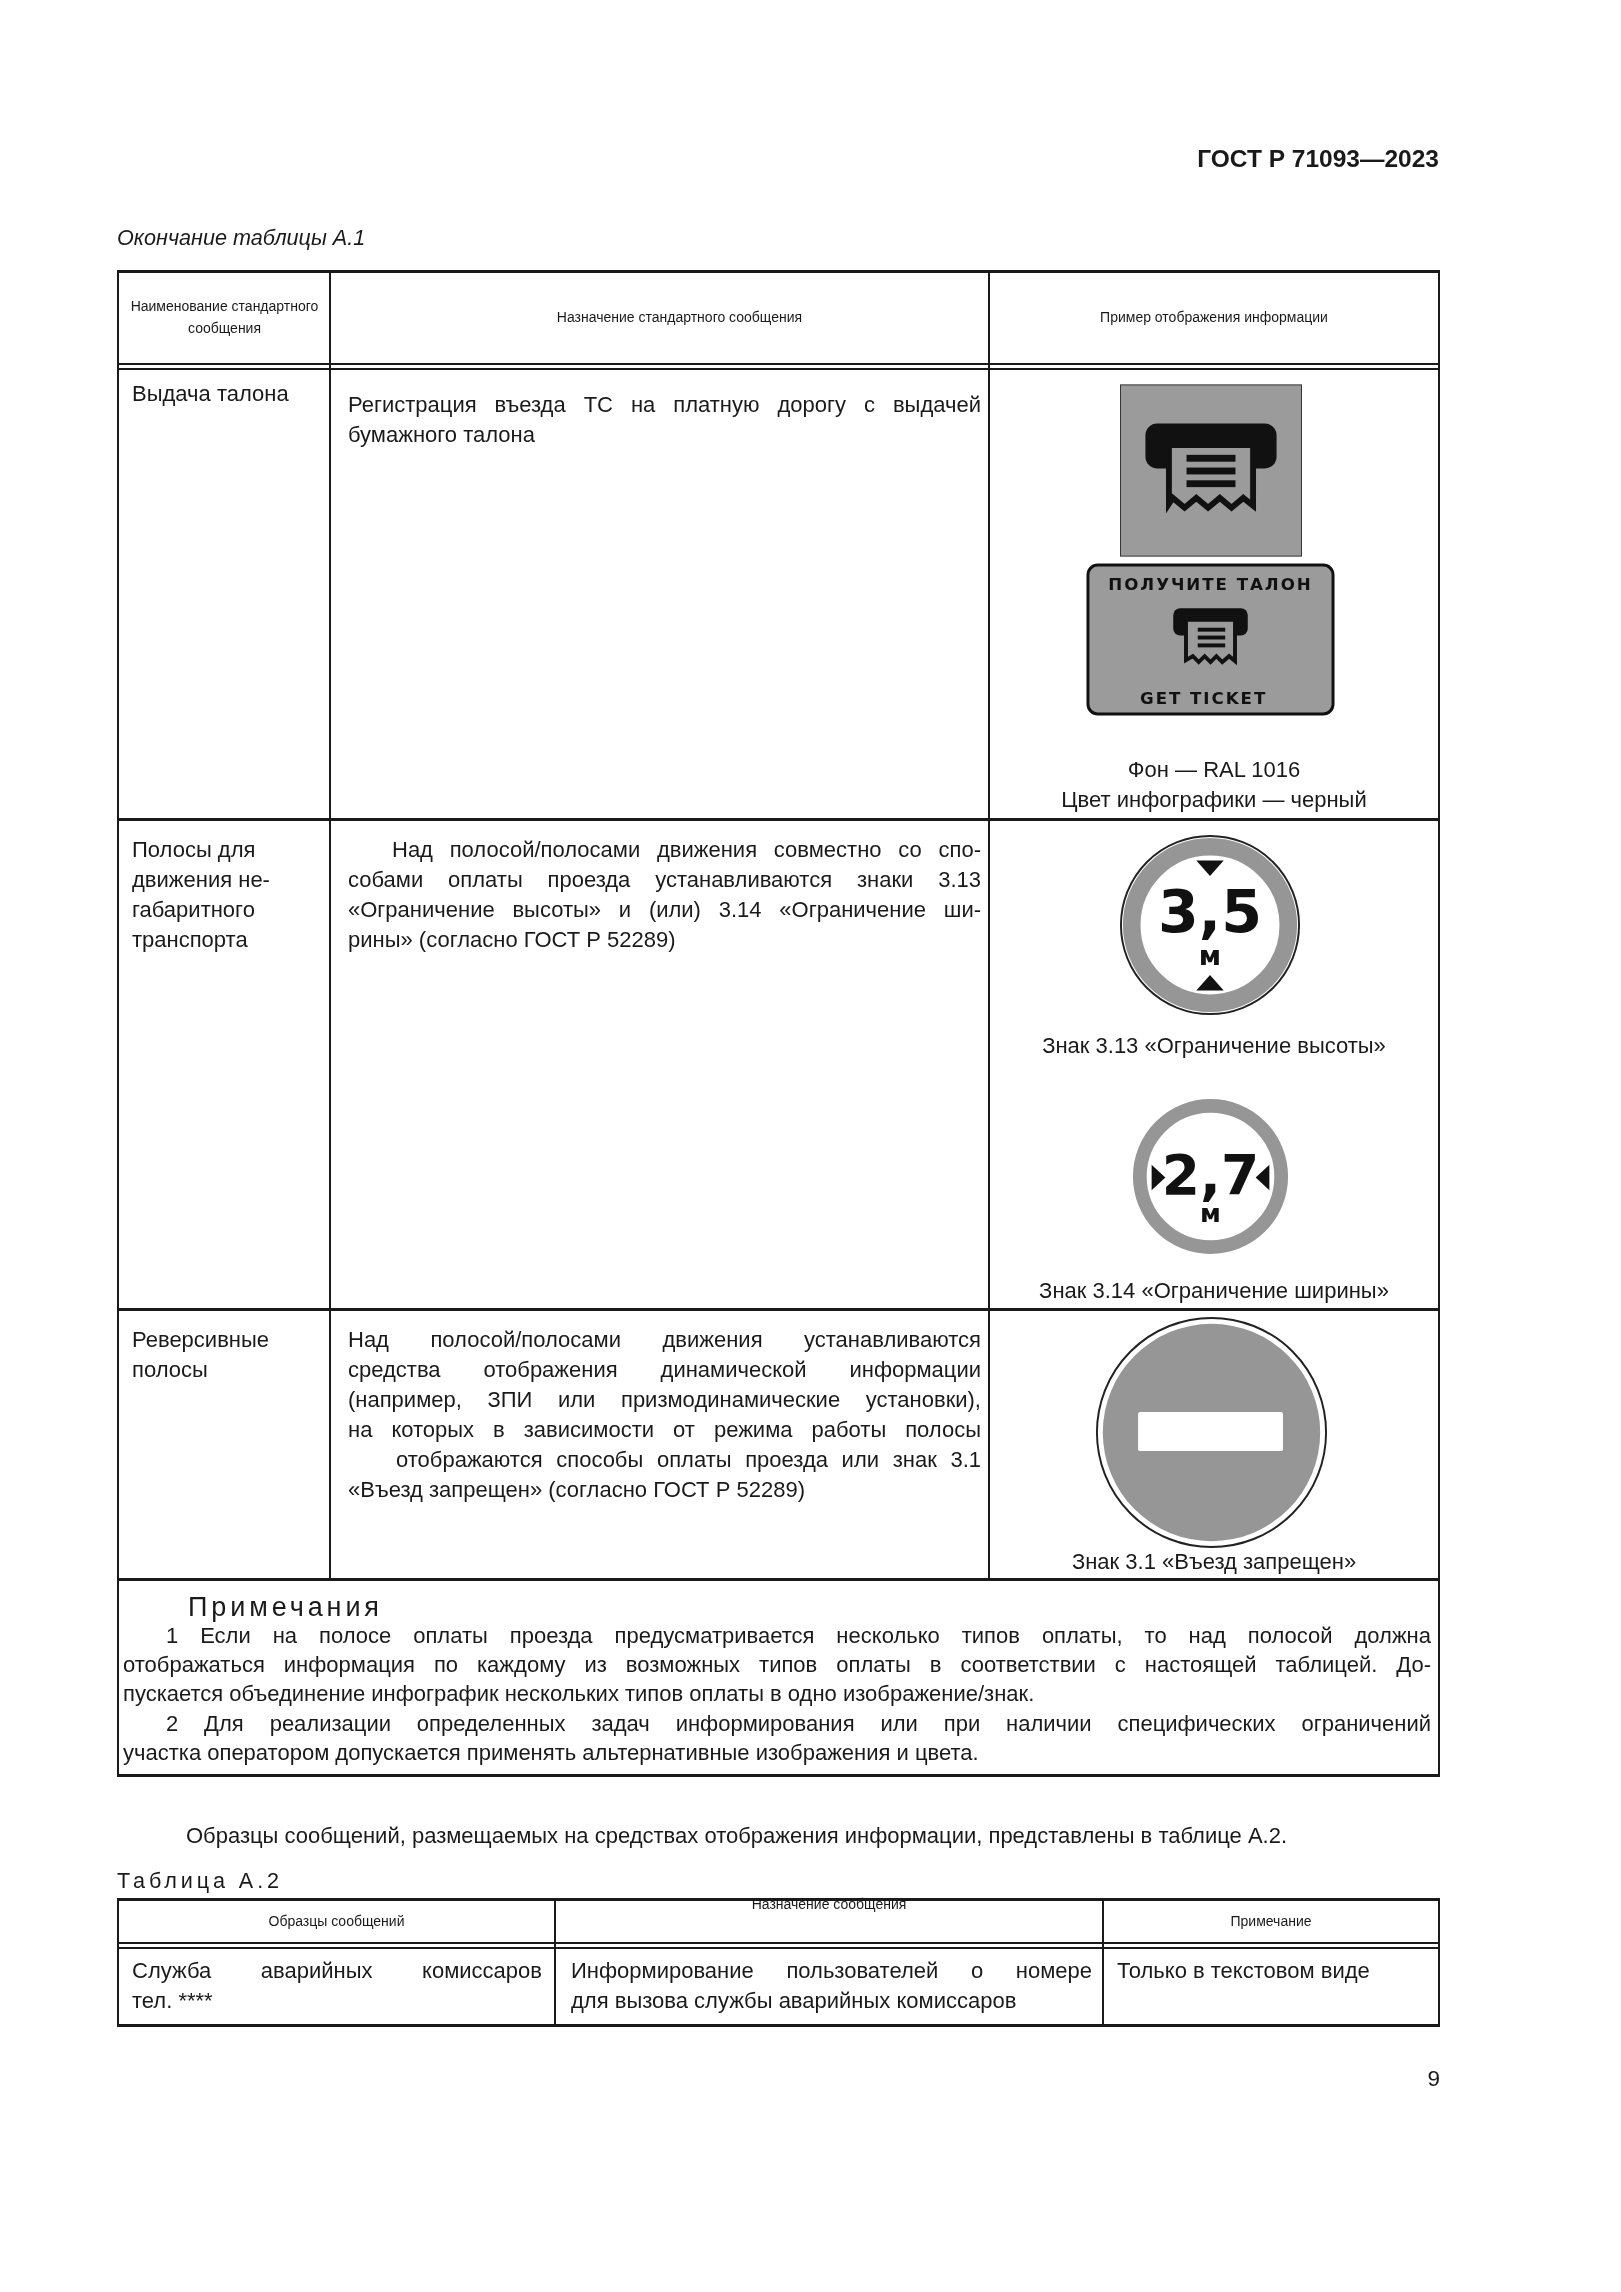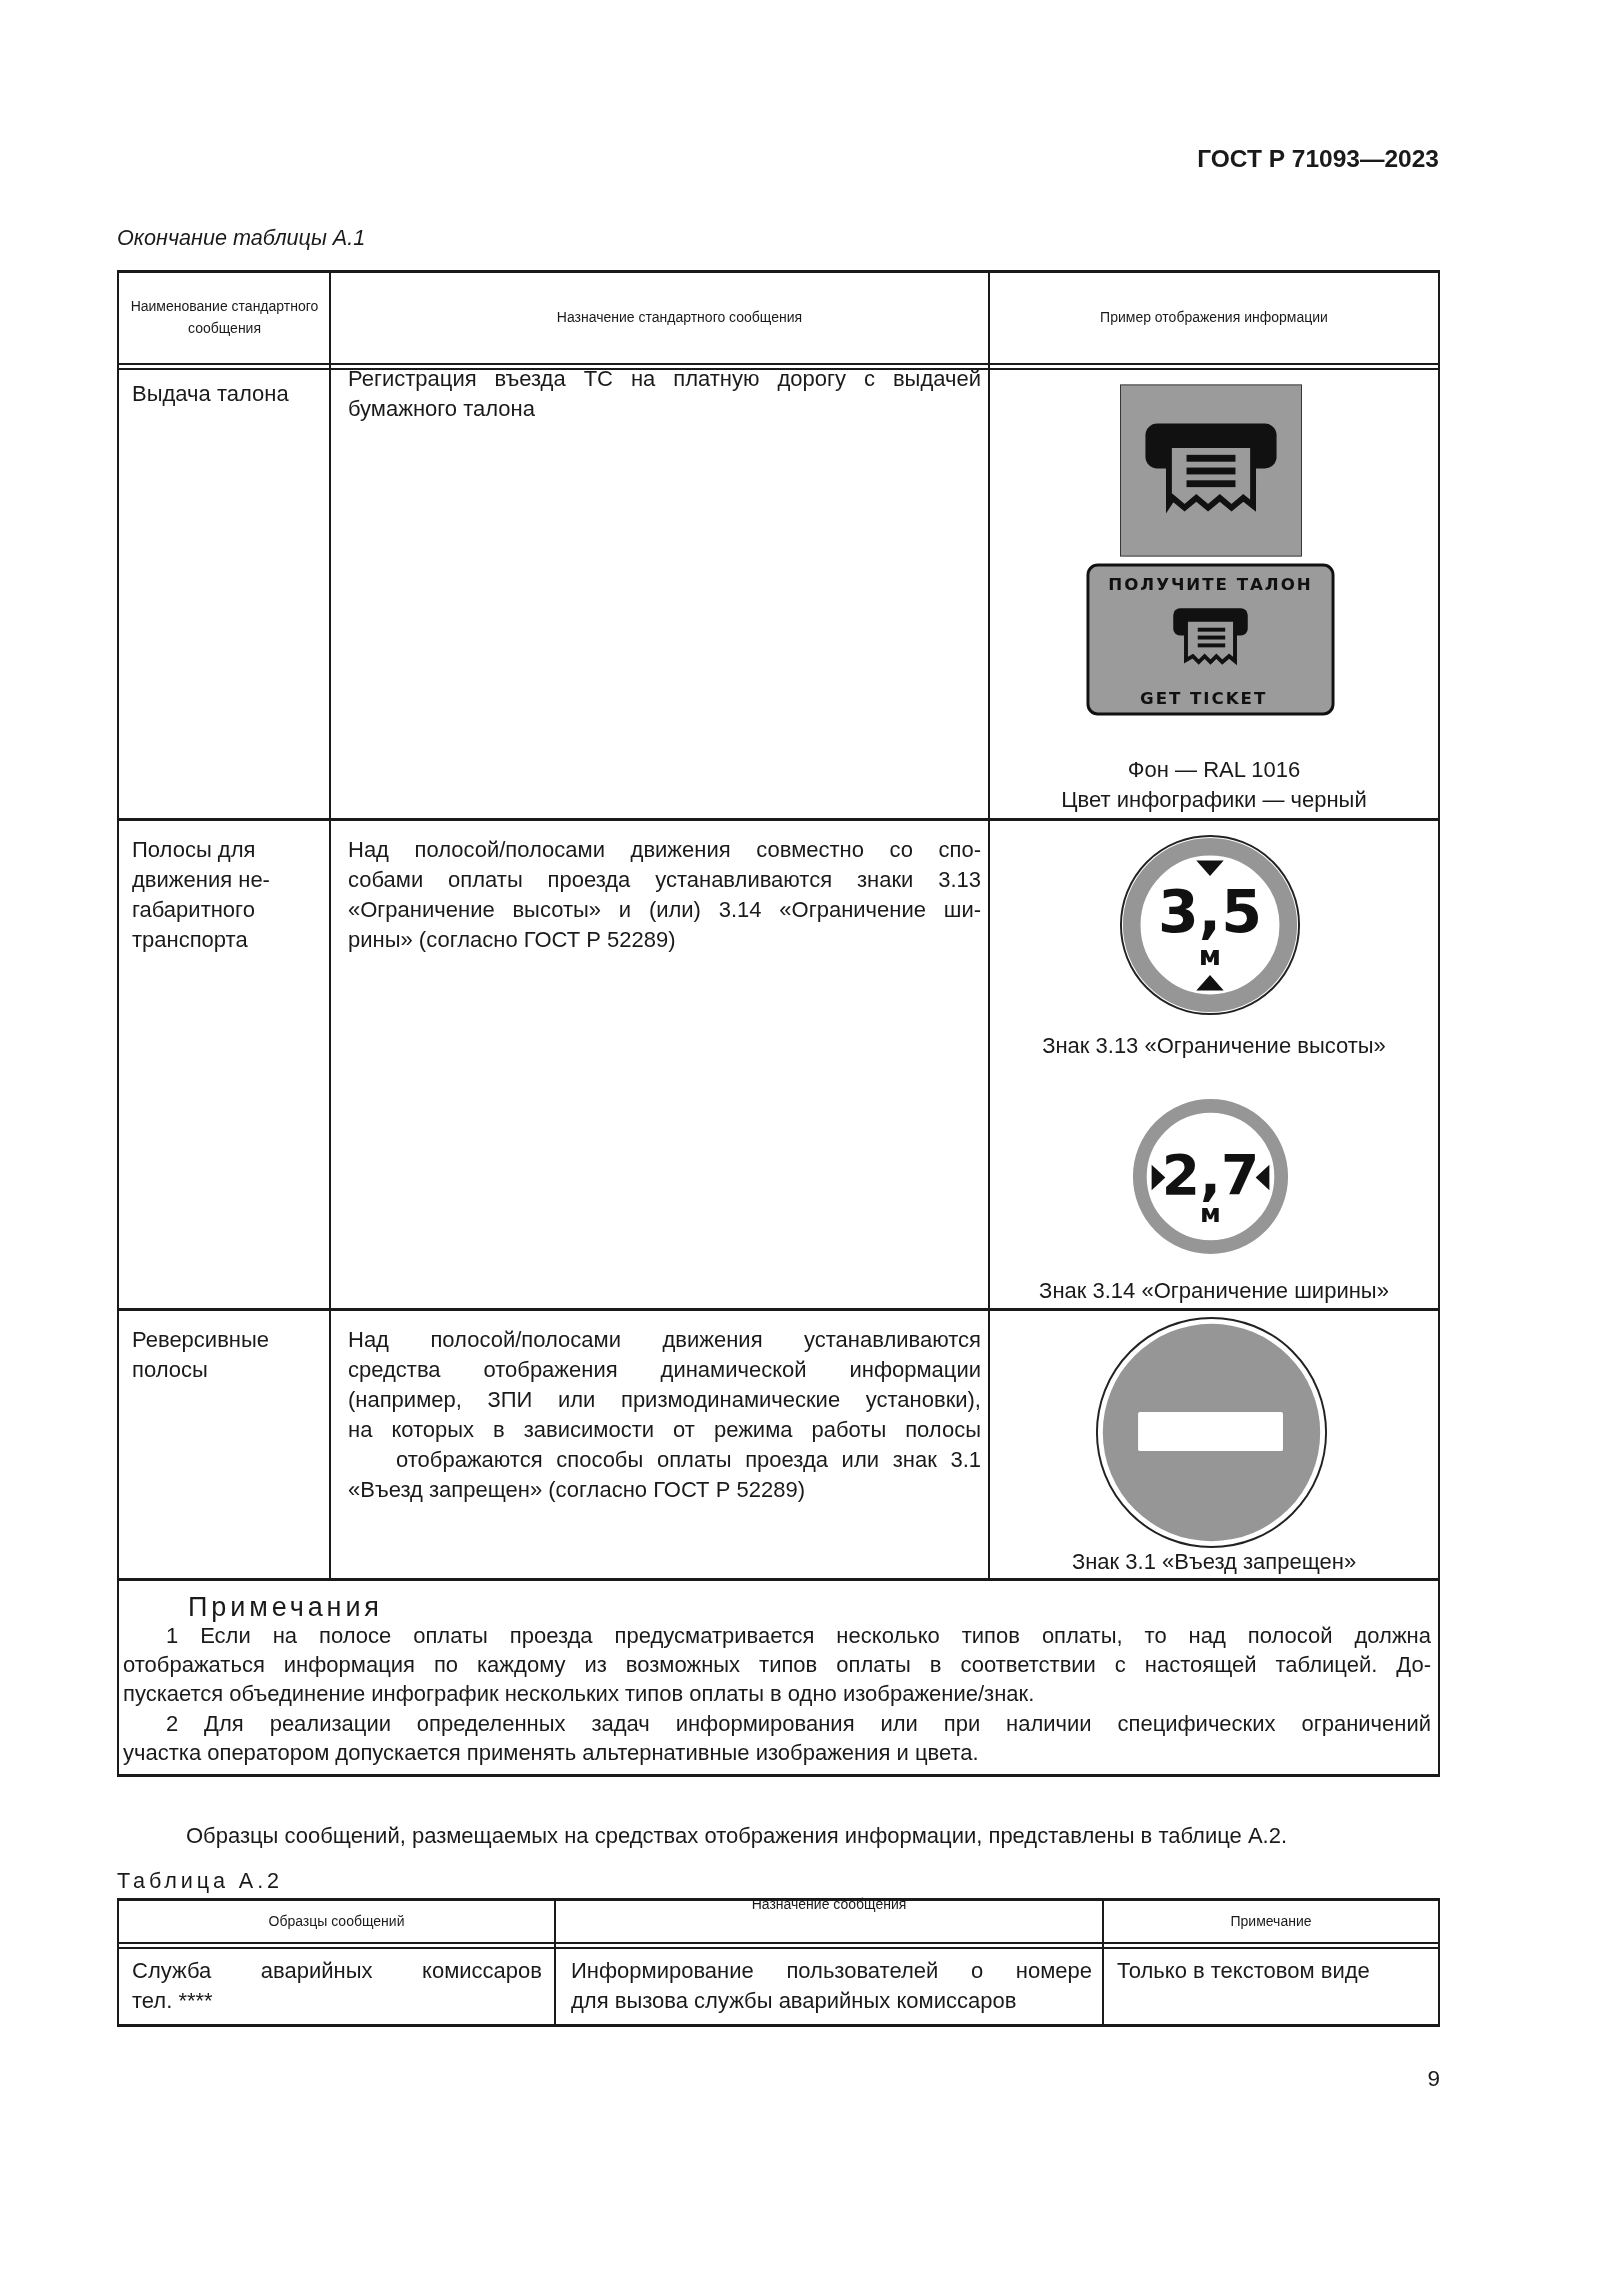--- a/index.html
+++ b/index.html
@@ -40,21 +40,21 @@
 
   <div class="vline" style="left:329px; top:270px; width:1.5px; height:1310px;"></div>
   <div class="vline" style="left:988px; top:270px; width:1.5px; height:1310px;"></div>
 
   <div class="hdr-text" style="left:119px; top:272px; width:211px; height:90px;">Наименование стандартного сообщения</div>
   <div class="hdr-text" style="left:331px; top:272px; width:657px; height:90px;padding-left:20px;">Назначение стандартного сообщения</div>
   <div class="hdr-text" style="left:990px; top:272px; width:448px; height:90px;">Пример отображения информации</div>
 
   <div>
     <div class="cell-text" style="left:132px; top:379px; width:191px;">Выдача талона</div>
-    <div class="cell-text justify" style="left:348px; top:364px; width:633px;">Регистрация въезда ТС на платную дорогу с выдачей бумажного талона</div>
+    <div class="cell-text justify" style="left:348px; top:390px; width:633px;">Регистрация въезда ТС на платную дорогу с выдачей бумажного талона</div>
 
     <svg class="abs" style="left:1120px; top:384px;" width="182" height="173" viewBox="0 0 186 176">
       <rect x="0.5" y="0.5" width="185" height="175" fill="#9b9b9b" stroke="#333" stroke-width="1"></rect>
       <g transform="translate(26,40)">
         <rect x="0" y="0" width="134" height="46" rx="12" fill="#111"></rect>
         <rect x="22" y="20" width="90" height="70" fill="#9b9b9b"></rect>
         <path d="M24 22 H110 V84 L100 76 L88 86 L76 76 L64 86 L52 76 L40 86 L28 76 L24 82 Z" fill="#9b9b9b" stroke="#111" stroke-width="6" stroke-linejoin="miter"></path>
         <rect x="42" y="32" width="50" height="7" fill="#111"></rect>
         <rect x="42" y="45" width="50" height="7" fill="#111"></rect>
         <rect x="42" y="58" width="50" height="7" fill="#111"></rect>
@@ -79,21 +79,21 @@
   </div>
 
   <div>
     <div class="cell-text" style="left:132px; top:835px; width:191px;">
       <div>Полосы для</div>
       <div>движения не-</div>
       <div>габаритного</div>
       <div>транспорта</div>
     </div>
     <div class="cell-text" style="left:348px; top:835px; width:633px;">
-      <div class="justify" style="text-align-last:justify;">Над полосой/полосами движения совместно со спо-</div>
+      <div class="justify" style="text-align-last:justify;margin-left:44px;">Над полосой/полосами движения совместно со спо-</div>
       <div class="justify" style="text-align-last:justify;">собами оплаты проезда устанавливаются знаки 3.13</div>
       <div class="justify" style="text-align-last:justify;">«Ограничение высоты» и (или) 3.14 «Ограничение ши-</div>
       <div>рины» (согласно ГОСТ Р 52289)</div>
     </div>
 
     <svg class="abs" style="left:1119px; top:834px;" width="182" height="182" viewBox="0 0 186 186">
       <circle cx="93" cy="93" r="91" fill="#ffffff" stroke="#222" stroke-width="2"></circle>
       <circle cx="93" cy="93" r="80" fill="none" stroke="#969696" stroke-width="18"></circle>
       <polygon points="79,27 107,27 93,43" fill="#111"></polygon>
       <polygon points="79,160 107,160 93,144" fill="#111"></polygon>

